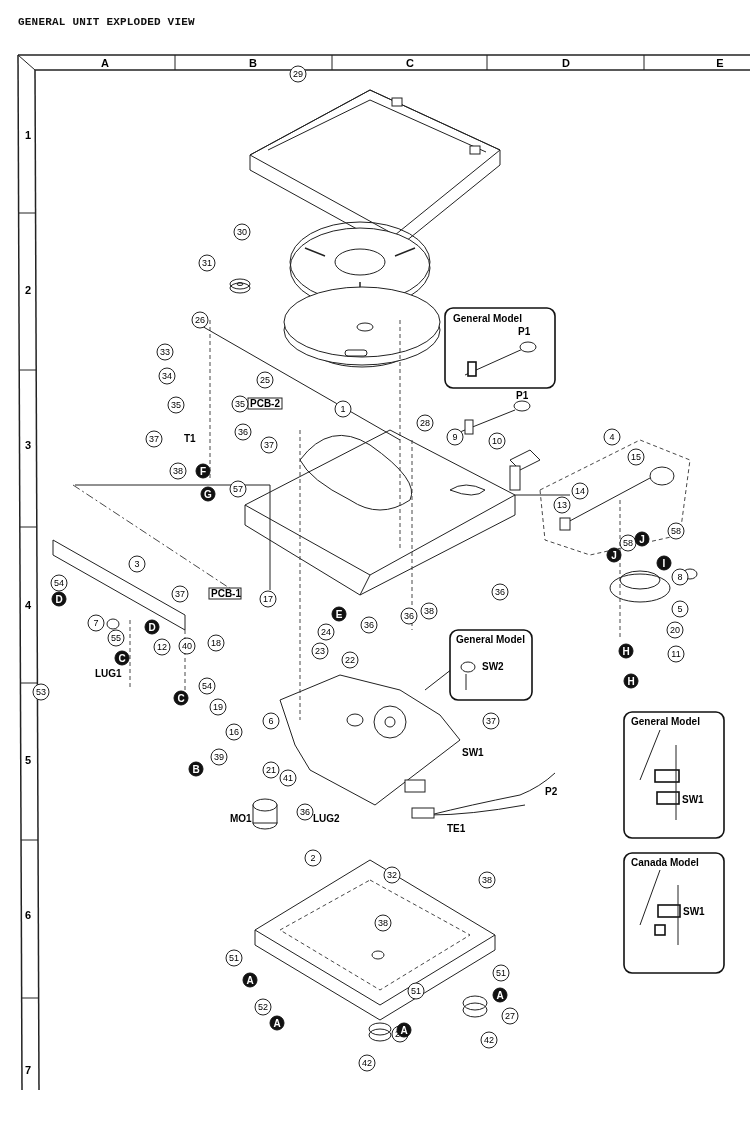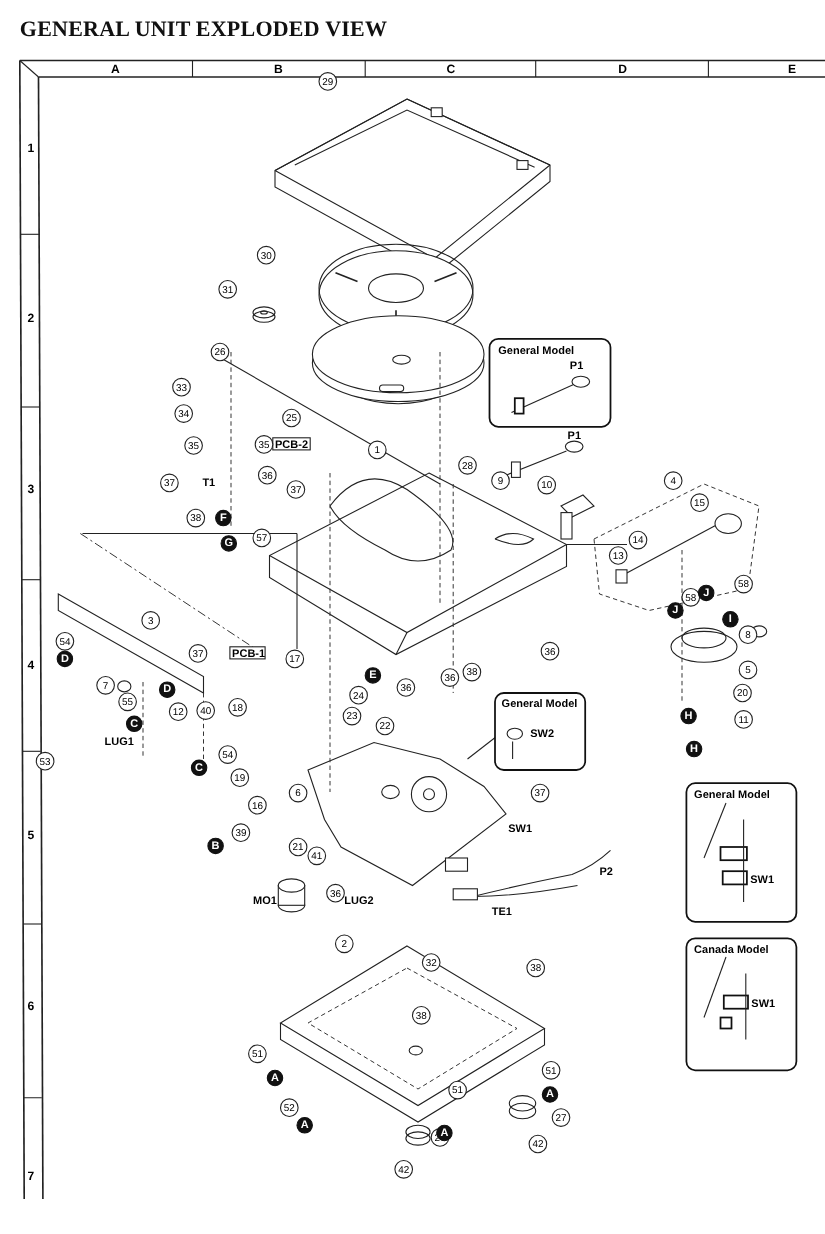--- a/index.html
+++ b/index.html
@@ -1,17 +1,17 @@
 <!DOCTYPE html>
 <html><head>
 <meta charset="utf-8">
 <style>
   html, body { margin: 0; padding: 0; background: #ffffff; }
   body { width: 750px; height: 1122px; position: relative; overflow: hidden; font-family: "Liberation Sans", sans-serif; color: #111; }
-  .title { position: absolute; left: 18px; top: 16px; font-weight: bold; font-size: 20px; letter-spacing: 0.2px; font-family: Liberation Serif, serif; }
+  .title { position: absolute; left: 18px; top: 16px; font-weight: bold; font-size: 11px; letter-spacing: 0.2px; font-family: Liberation Mono, monospace; }
   svg#drawing { position: absolute; left: 0; top: 0; }
   .ln { stroke: #222; stroke-width: 1; fill: none; }
   .ln2 { stroke: #222; stroke-width: 1.5; fill: none; }
   .dash { stroke: #333; stroke-width: 0.9; fill: none; stroke-dasharray: 4 3; }
   .dashl { stroke: #333; stroke-width: 0.9; fill: none; stroke-dasharray: 8 3 2 3; }
   .part { stroke: #222; stroke-width: 1; fill: #fff; }
   .callout circle { fill: #fff; stroke: #222; stroke-width: 1; }
   .callout text { font-size: 9px; font-family: "Liberation Sans", sans-serif; text-anchor: middle; dominant-baseline: central; }
   .ref circle { fill: #111; stroke: #111; }
   .ref text { fill: #fff; font-weight: bold; font-size: 10px; text-anchor: middle; dominant-baseline: central; font-family: "Liberation Sans", sans-serif; }

